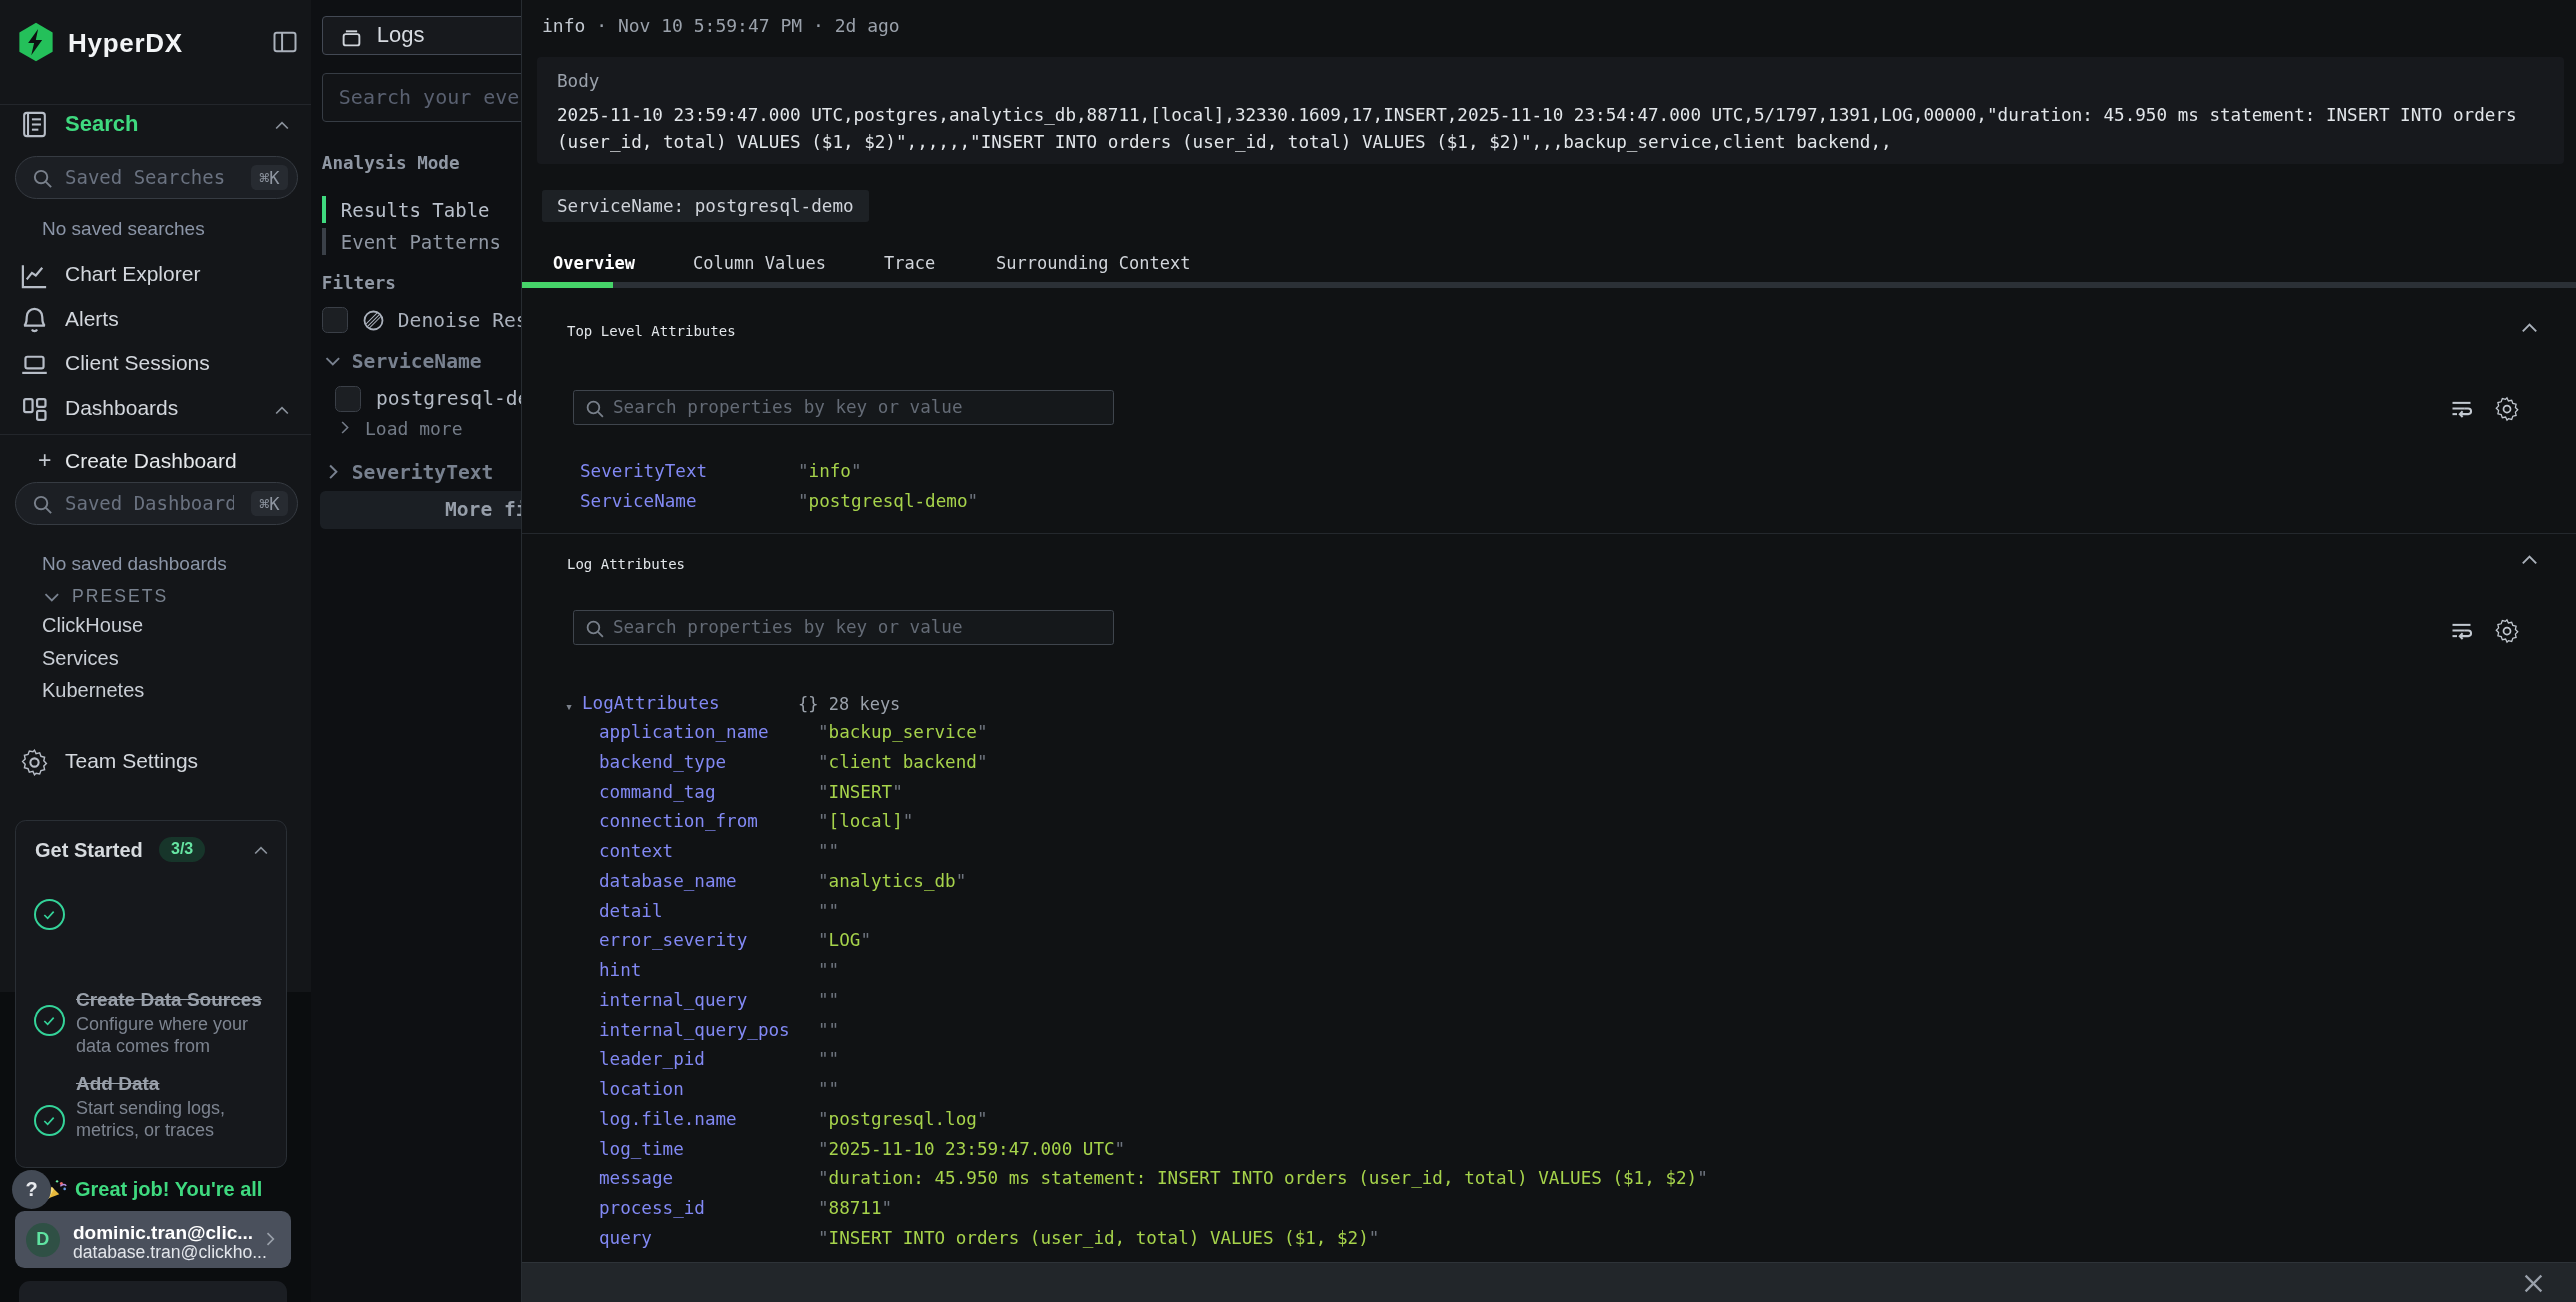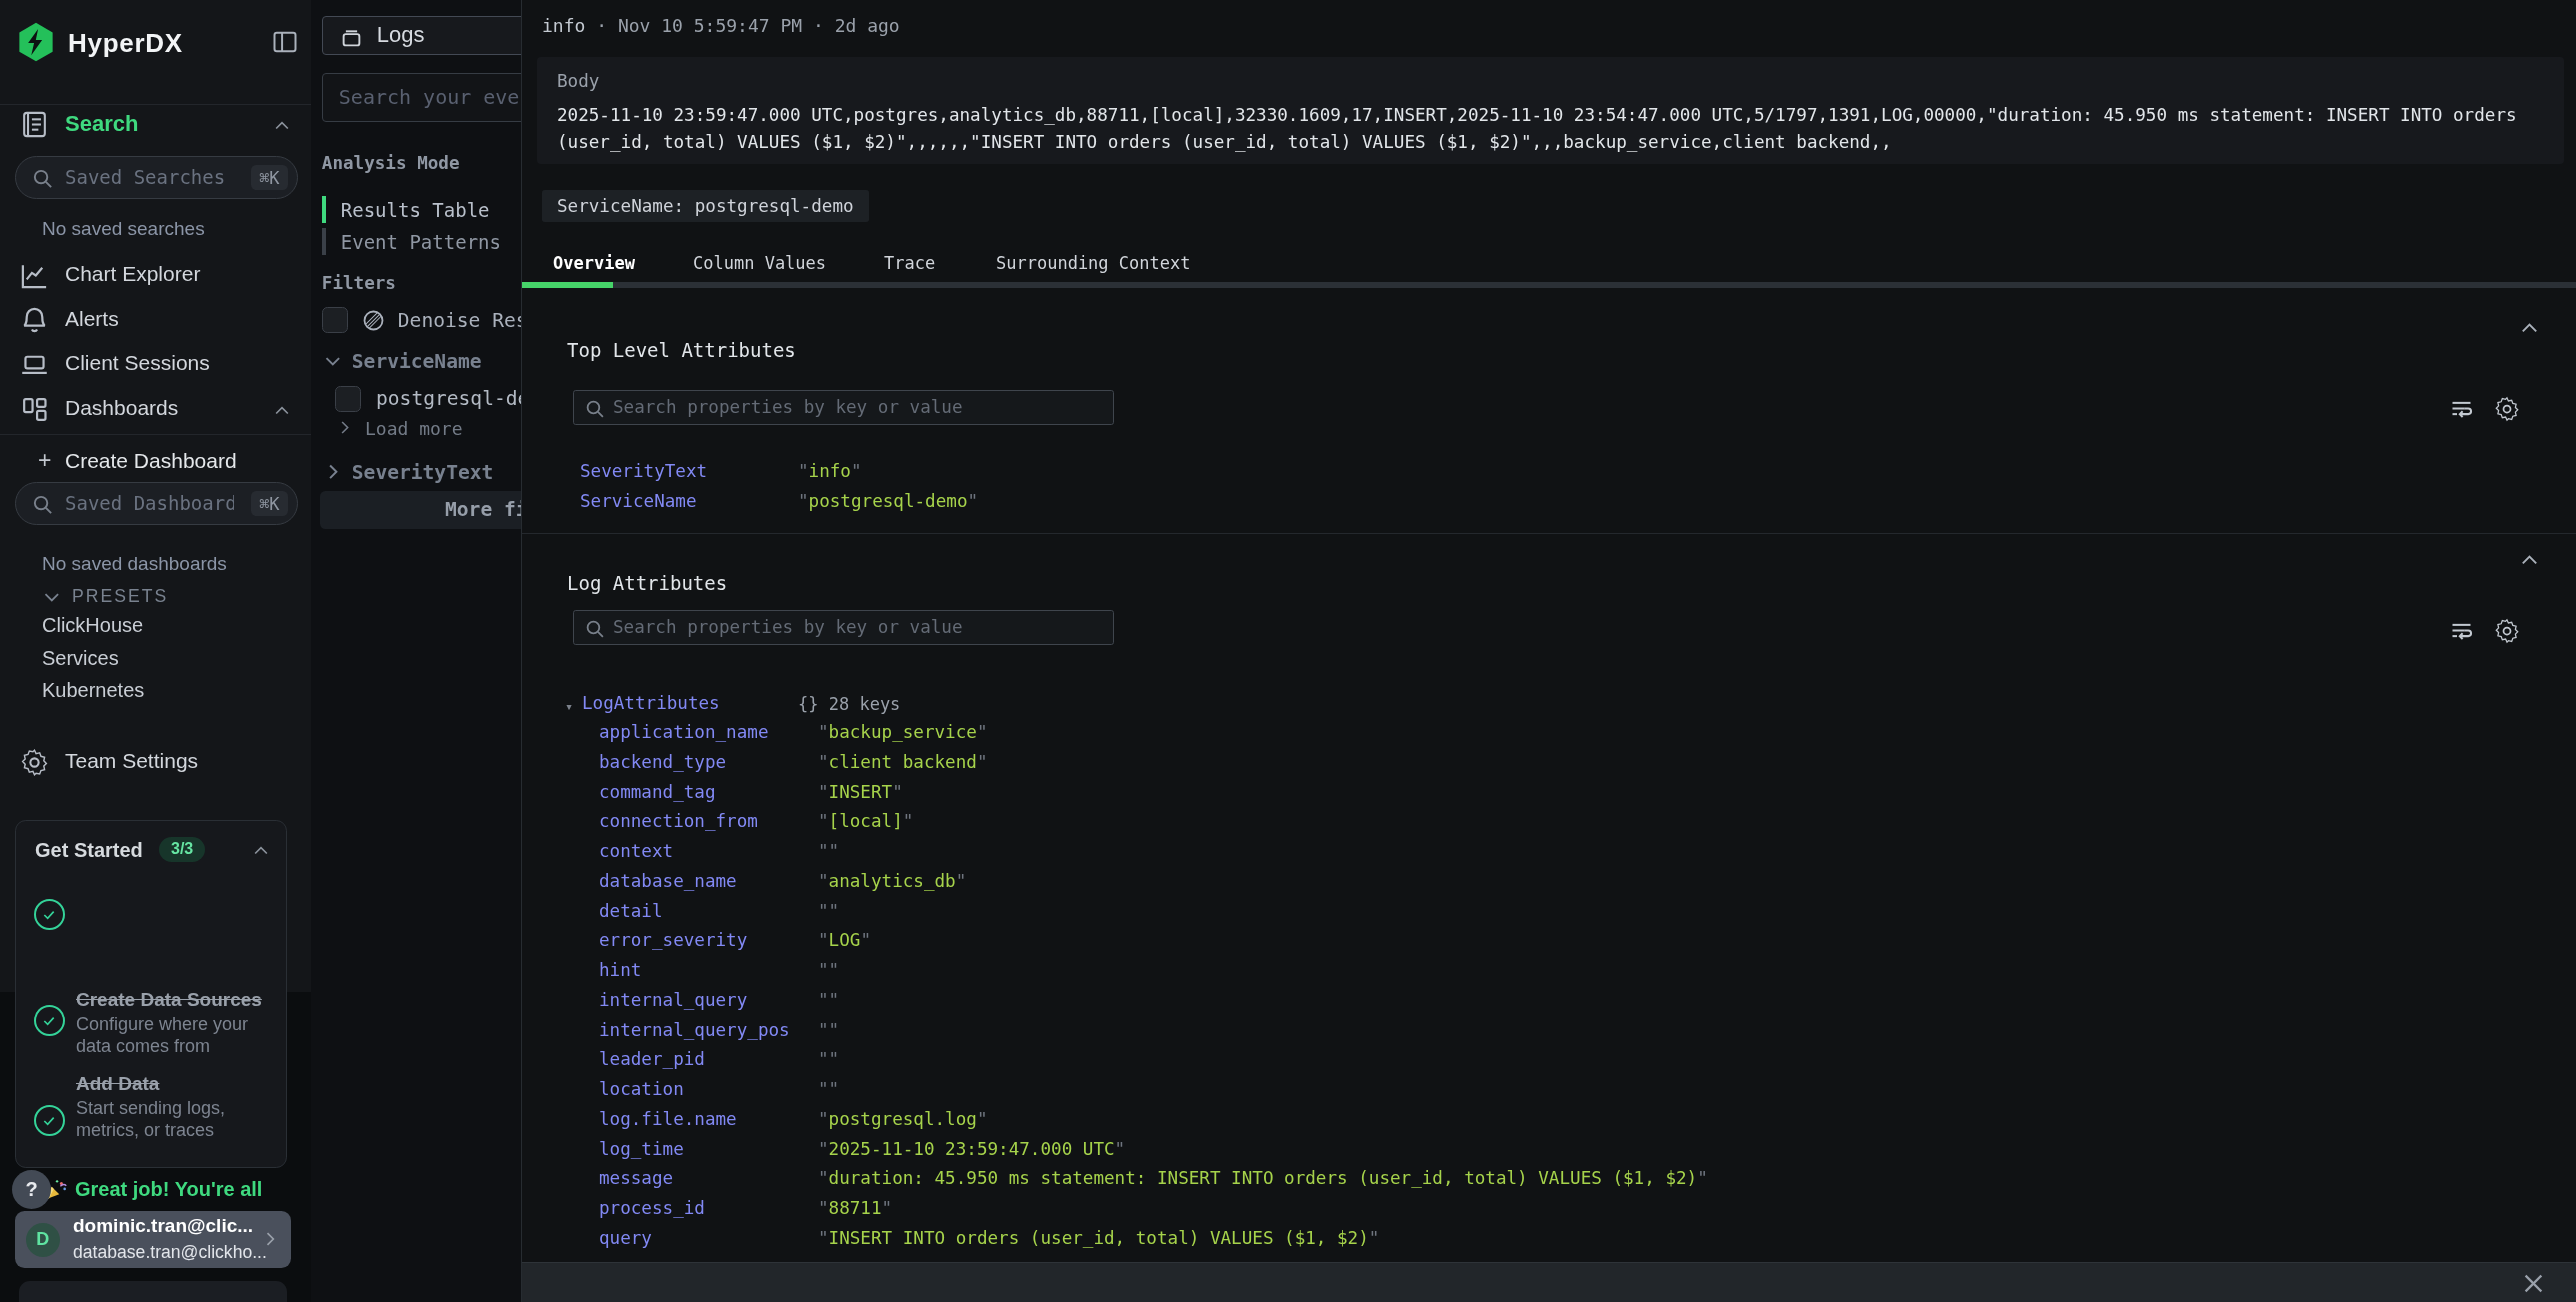--- a/index.html
+++ b/index.html
@@ -45,21 +45,21 @@
   .gs-check { position:absolute; left:17.6px; width:31px; height:31px; border:2px solid #34d399; border-radius:50%; color:#34d399; display:flex; align-items:center; justify-content:center; }
   .gs-text { position:absolute; left:60px; width:188px; font-family:"Liberation Sans", sans-serif; }
   .gs-item-title { font-size:19px; font-weight:bold; color:#9aa1ab; text-decoration:line-through; line-height:22px; }
   .gs-item-desc { font-size:18px; color:#7d8490; line-height:22px; margin-top:2px; }
   #gs-celebrate { position:absolute; left:43px; top:1177px; width:257px; }
   #gs-celebrate .txt { position:absolute; left:32px; top:1.4px; font-size:20px; font-weight:bold; color:#3fd97f; font-family:"Liberation Sans", sans-serif; white-space:nowrap; }
   #help-bubble { position:absolute; left:12px; top:1170px; width:39px; height:39px; border-radius:50%; background:#434a55; color:#e8eaee; display:flex; align-items:center; justify-content:center; font-size:20px; font-weight:bold; font-family:"Liberation Sans", sans-serif; z-index:5; }
 
   #profile-chip { position:absolute; left:15px; top:1211px; width:276px; height:57px; background:#4a505c; border-radius:9.5px; z-index:4; }
   #avatar { position:absolute; left:10.8px; top:11.5px; width:34px; height:34px; border-radius:50%; background:#2f5045; color:#5fe3a1; font-weight:bold; font-size:18px; display:flex; align-items:center; justify-content:center; font-family:"Liberation Sans", sans-serif; }
-  #profile-name { position:absolute; left:58px; top:4px; font-size:19px; font-weight:bold; color:#ffffff; font-family:"Liberation Sans", sans-serif; }
+  #profile-name { position:absolute; left:58px; top:11px; font-size:19px; font-weight:bold; color:#ffffff; font-family:"Liberation Sans", sans-serif; }
   #profile-email { position:absolute; left:58px; top:31px; font-size:17.6px; color:#e2e5ea; font-family:"Liberation Sans", sans-serif; }
   #profile-chevron { position:absolute; right:10.8px; top:17.6px; color:#9aa1ab; }
   #partial-card { position:absolute; left:19px; top:1281px; width:268px; height:41px; background:#1b1e23; border-radius:10.8px 10.8px 0 0; }
 
   
   #filters-col { position:absolute; left:311px; top:0; width:419px; height:1303px; background:#0e1013; }
   #source-select { position:absolute; left:10.8px; top:16px; width:392px; height:39px; background:#17191d; border:1.4px solid #434954; border-radius:4px; }
   #source-select .ic { position:absolute; left:15px; top:6.8px; color:#cfd4da; }
   #source-select .lbl { position:absolute; left:54px; top:5.4px; font-size:22px; color:#d6dae0; font-family:"Liberation Sans", sans-serif; }
   #events-search { position:absolute; left:10.8px; top:73px; width:392px; height:49px; background:#121417; border:1.4px solid #363c44; border-radius:4px; }
@@ -94,21 +94,21 @@
   #body-card { position:absolute; left:15px; top:57px; width:2027px; height:107px; background:#17191d; border-radius:4px; }
   #body-label { position:absolute; left:20px; top:13.5px; font-size:17.6px; color:#9aa1ab; }
   #body-content { position:absolute; left:20px; top:45px; width:1986px; font-size:17.6px; line-height:27px; color:#e2e6ea; word-break:break-word; white-space:pre-wrap; }
   #service-tag { position:absolute; left:20px; top:190px; height:32px; background:#1d2125; border-radius:2.7px; padding:0 15px; line-height:32px; font-size:17.6px; color:#cfd3da; }
 
   .tab { position:absolute; top:253px; font-size:17px; color:#d1d5db; }
   .tab.active { font-weight:bold; color:#ffffff; }
   #tab-track { position:absolute; left:0; top:282px; width:2055px; height:6px; background:#2b3036; }
   #tab-active-bar { position:absolute; left:0; top:282px; width:91px; height:6px; background:#46d369; }
 
-  .section-title { position:absolute; left:45px; font-size:19px; color:#e2e6ea;margin-top:16px; }
+  .section-title { position:absolute; left:45px; font-size:14px; color:#e2e6ea; }
   .section-chevron { position:absolute; right:35px; color:#aab1bb; }
   .prop-search { position:absolute; left:51px; width:541px; height:35px; background:#15181b; border:1.4px solid #3f454d; border-radius:2.7px; }
   .prop-search .mag { position:absolute; left:9.5px; top:6.8px; color:#79808b; }
   .prop-search input { position:absolute; left:39px; top:2.7px; width:487px; height:27px; background:transparent; border:none; outline:none; font-family:"DejaVu Sans Mono", monospace; font-size:17.6px; color:#c7ccd3; }
   .prop-search input::placeholder { color:#646b76; }
   .section-icons { position:absolute; color:#c3c9d1; }
   .attr-key { color:#8289f4; font-size:17.6px; }
   .attr-val { color:#a6d34b; font-size:17.6px; white-space:nowrap; }
   .attr-val::before { content:'"'; color:#6f757f; }
   .attr-val::after { content:'"'; color:#6f757f; }

